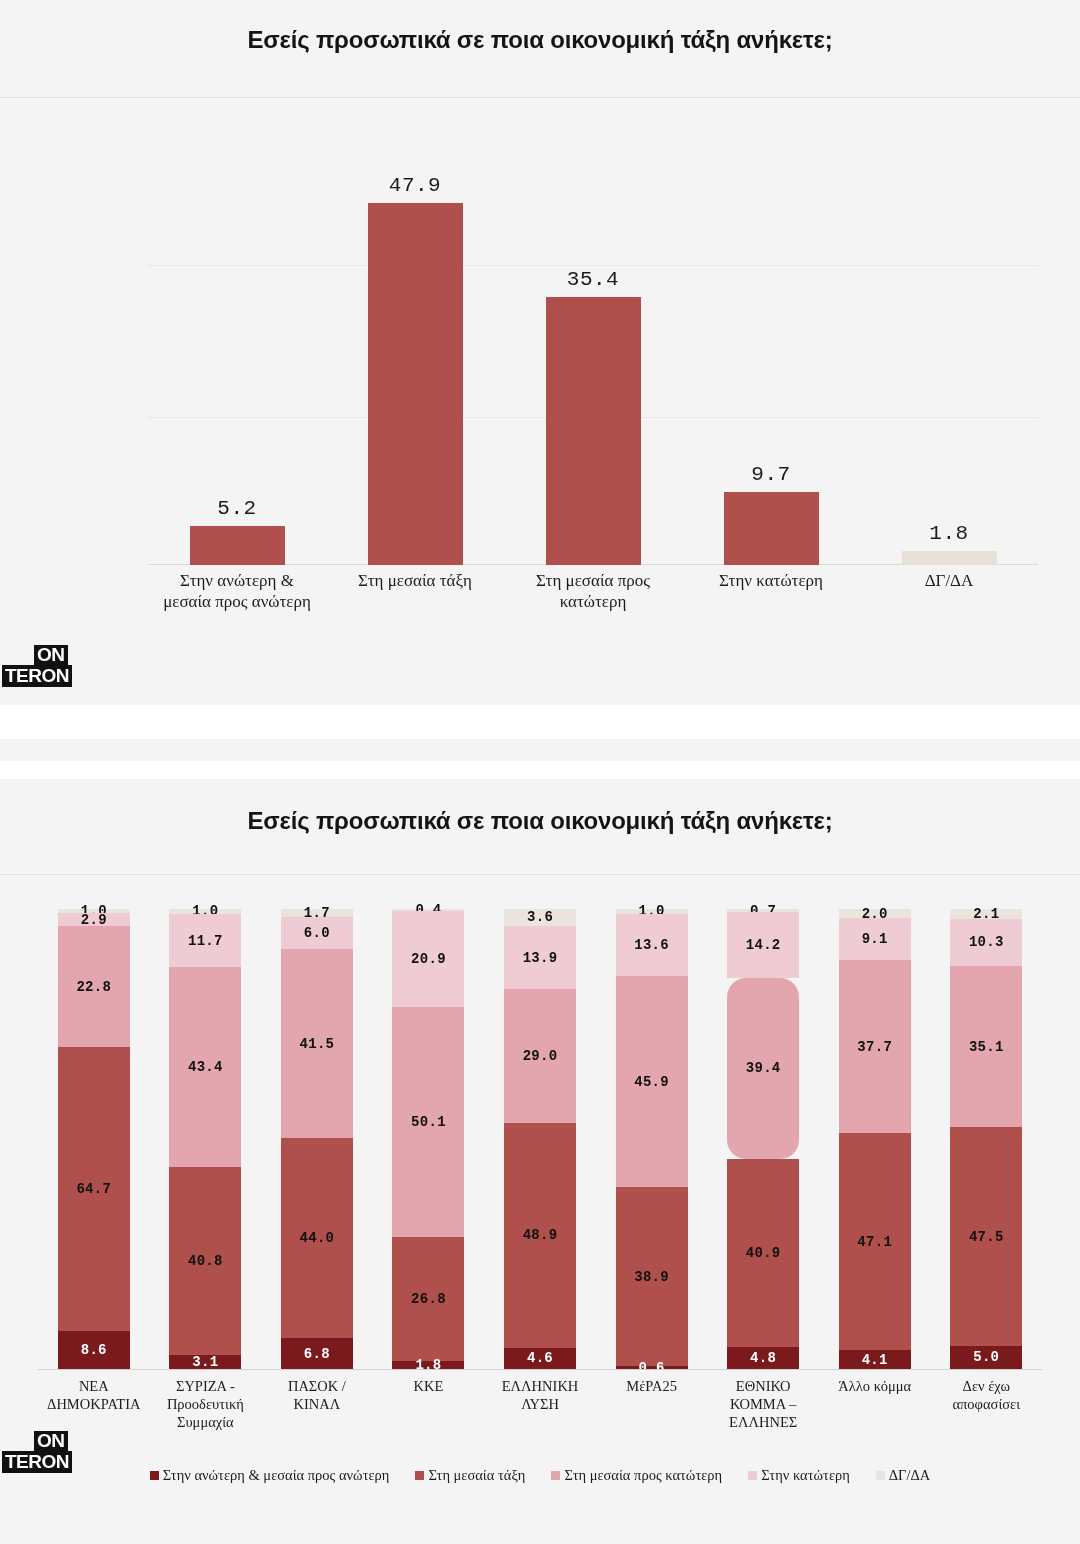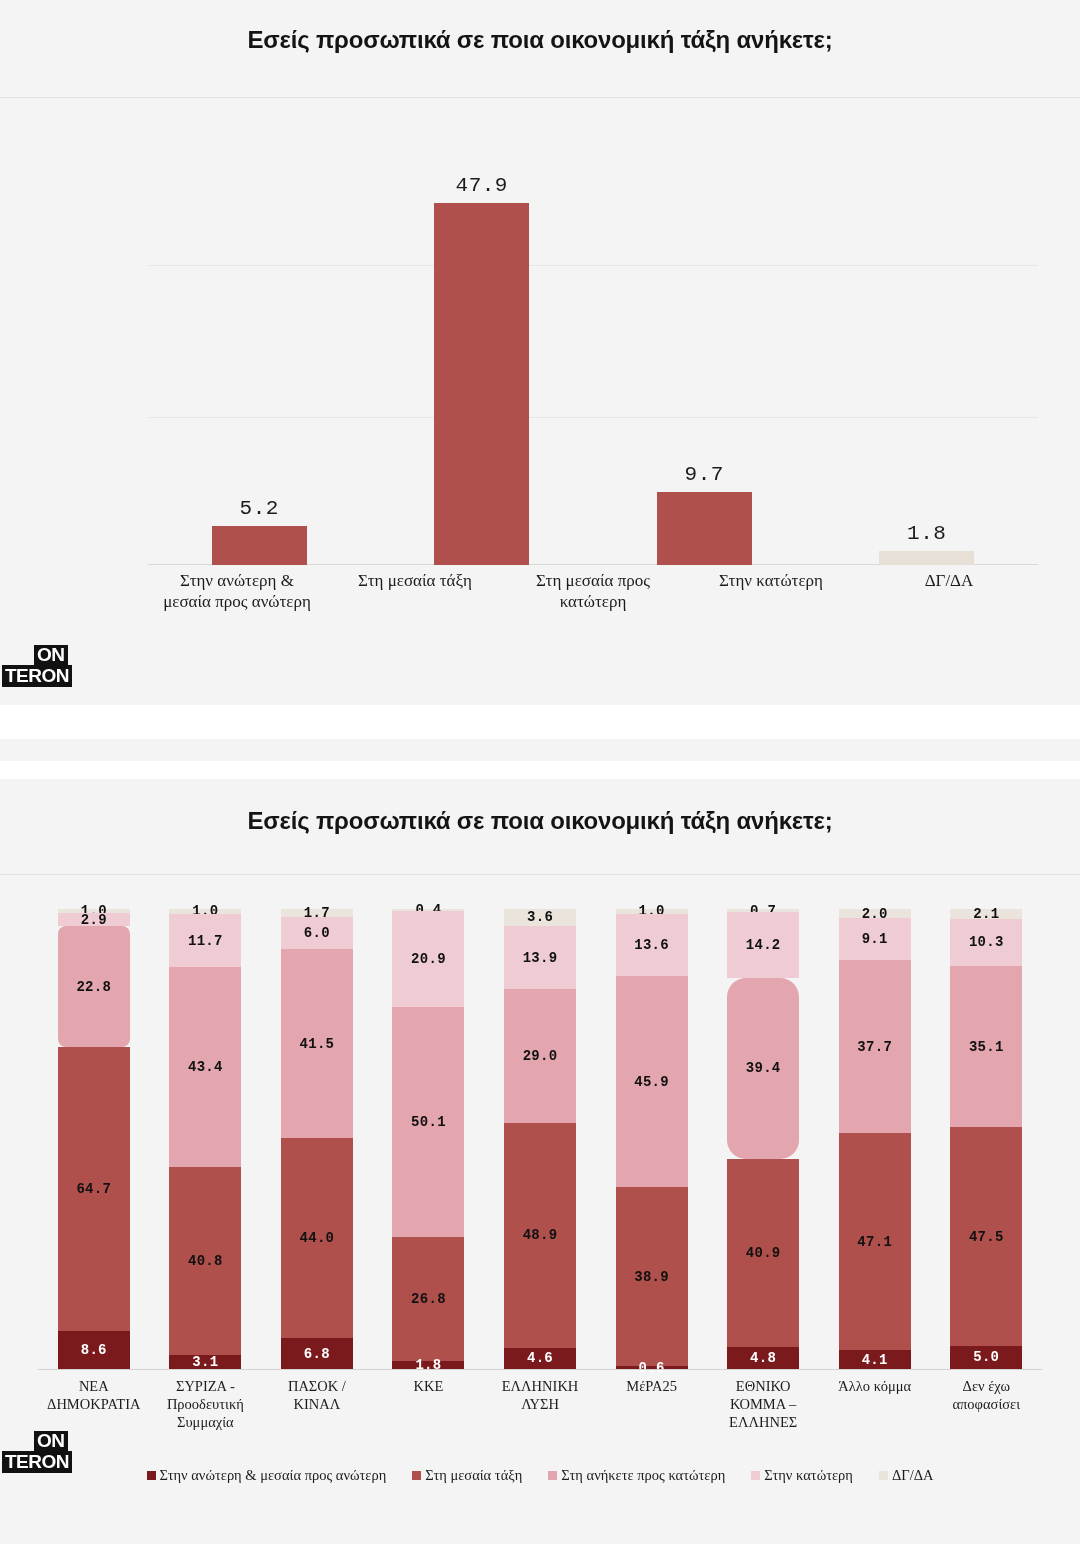--- a/index.html
+++ b/index.html
@@ -268,20 +268,24 @@
       <div class="c1-cols" id="c1cols">
           <div class="c1-col">
             <div class="c1-val">5.2</div>
             <div class="c1-bar" style="height: 39.3px; background: rgb(176, 80, 77);"></div>
           </div>
           <div class="c1-col">
             <div class="c1-val">47.9</div>
             <div class="c1-bar" style="height: 362.013px; background: rgb(176, 80, 77);"></div>
           </div>
           <div class="c1-col">
+            <div class="c1-val">35.4</div>
+            <div class="c1-bar" style="height: 267.542px; background: rgb(176, 80, 77);"></div>
+          </div>
+          <div class="c1-col">
             <div class="c1-val">9.7</div>
             <div class="c1-bar" style="height: 73.3096px; background: rgb(176, 80, 77);"></div>
           </div>
           <div class="c1-col">
             <div class="c1-val">1.8</div>
             <div class="c1-bar alt" style="height: 13.6038px; background: rgb(230, 224, 214);"></div>
           </div>
         </div>
     </div>
 
@@ -309,21 +313,21 @@
 
     <div class="c2-plot" id="c2plot">
         <div class="c2-colwrap">
           <div class="c2-stack">
             <div class="c2-seg tiny" style="height: 4.6px; background: rgb(234, 228, 220);">
               <span>1.0</span>
             </div>
             <div class="c2-seg tiny" style="height: 13.34px; background: rgb(239, 204, 211);">
               <span>2.9</span>
             </div>
-            <div class="c2-seg" style="height: 127px; background: rgb(227, 165, 174); border-radius: 8px;">
+            <div class="c2-seg" style="height: 127px; background: rgb(227, 165, 174);">
               <span>22.8</span>
             </div>
             <div class="c2-seg" style="height: 297.62px; background: rgb(176, 80, 77);">
               <span>64.7</span>
             </div>
             <div class="c2-seg dark" style="height: 39.56px; background: rgb(123, 26, 29);">
               <span>8.6</span>
             </div>
           </div>
         </div>
@@ -496,21 +500,21 @@
         <div class="leg-item">
           <span class="leg-swatch" style="background: rgb(123, 26, 29);"></span>
           <span class="leg-text">Στην ανώτερη &amp; μεσαία προς ανώτερη</span>
         </div>
         <div class="leg-item">
           <span class="leg-swatch" style="background: rgb(176, 80, 77);"></span>
           <span class="leg-text">Στη μεσαία τάξη</span>
         </div>
         <div class="leg-item">
           <span class="leg-swatch" style="background: rgb(227, 165, 174);"></span>
-          <span class="leg-text">Στη ανήκετε προς κατώτερη</span>
+          <span class="leg-text">Στη μεσαία προς κατώτερη</span>
         </div>
         <div class="leg-item">
           <span class="leg-swatch" style="background: rgb(239, 204, 211);"></span>
           <span class="leg-text">Στην κατώτερη</span>
         </div>
         <div class="leg-item">
           <span class="leg-swatch" style="background: rgb(234, 228, 220);"></span>
           <span class="leg-text">ΔΓ/ΔΑ</span>
         </div>
       </div>

